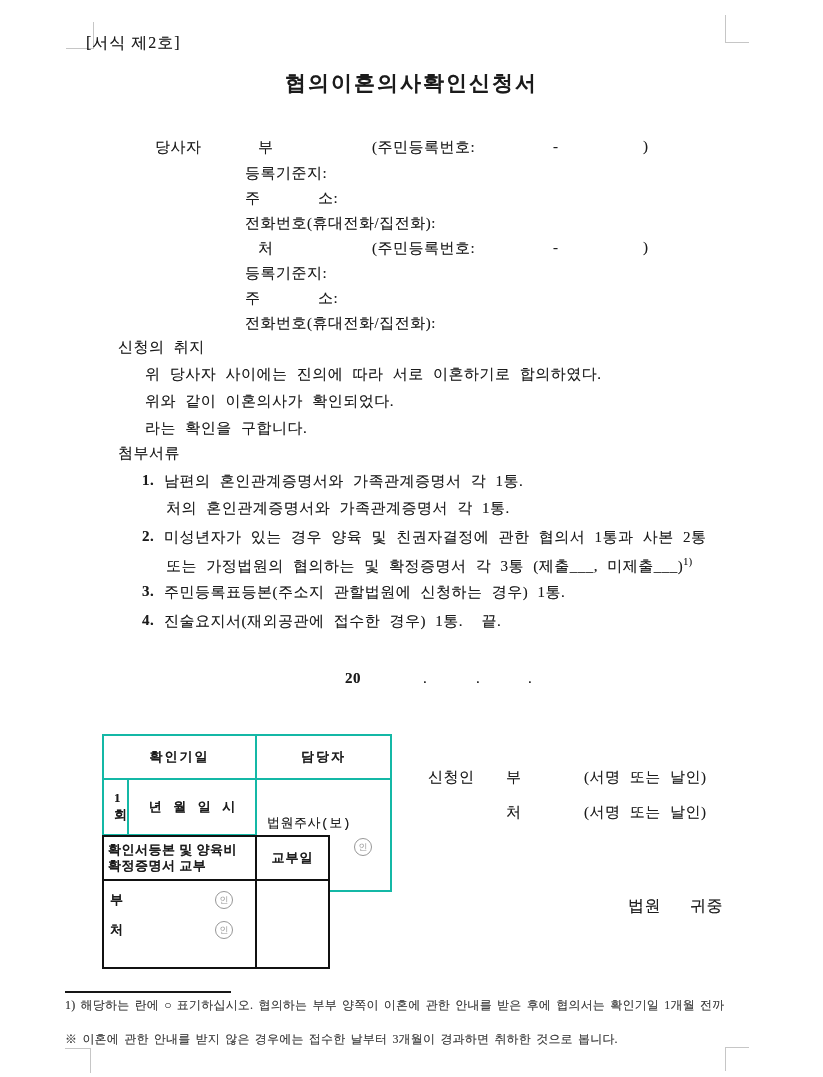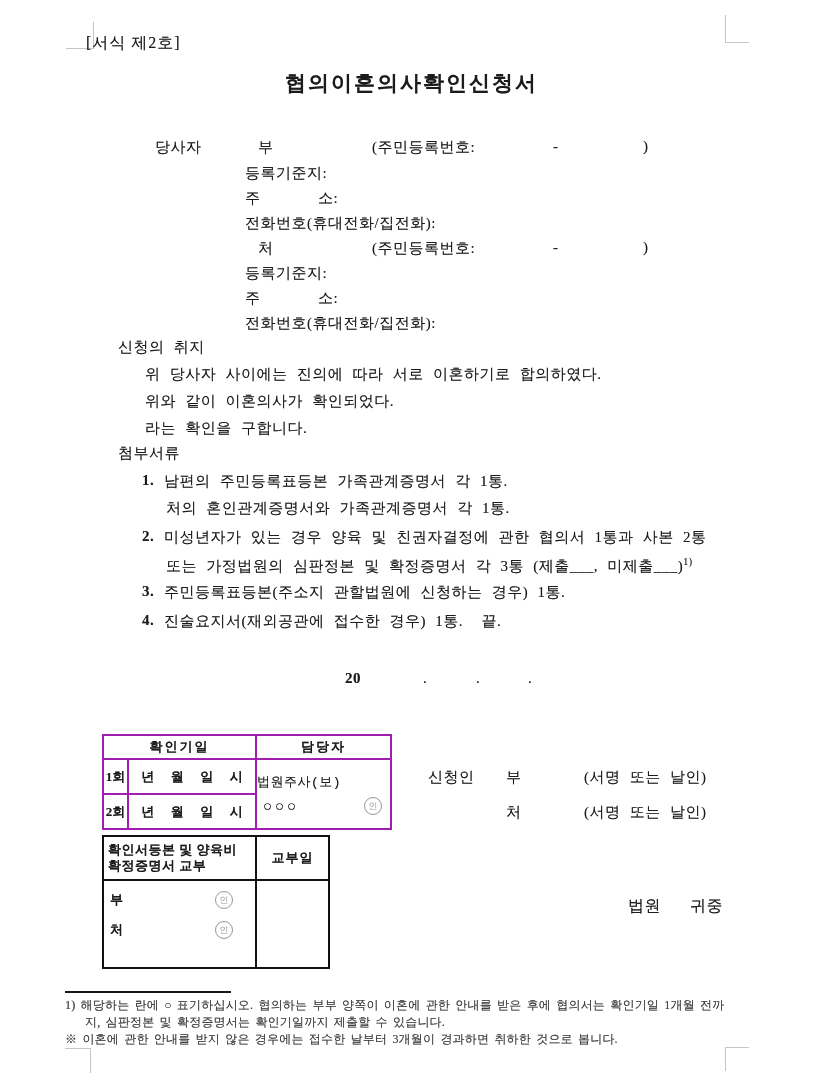--- a/index.html
+++ b/index.html
@@ -14,21 +14,21 @@
   .form-label { left:86px; top:24px; font-size:16px; letter-spacing:1px; }
   .doc-title { left:0; top:60px; width:100%; text-align:center; font-size:21px; font-weight:bold; letter-spacing:2px; }
   .crop { position:absolute; }
   .crop.tl { left:66px; top:22px; width:27px; height:26px; border-right:1px solid #c6c6c6; border-bottom:1px solid #c6c6c6; }
   .crop.tr { left:725px; top:15px; width:23px; height:27px; border-left:1px solid #c6c6c6; border-bottom:1px solid #c6c6c6; }
   .crop.bl { left:65px; top:1048px; width:25px; height:24px; border-right:1px solid #c6c6c6; border-top:1px solid #c6c6c6; }
   .crop.br { left:725px; top:1047px; width:23px; height:23px; border-left:1px solid #c6c6c6; border-top:1px solid #c6c6c6; }
 
   table { border-collapse:collapse; table-layout:fixed; position:absolute; background:#fff; }
   .t1 { left:102px; top:734px; width:288px; }
-  .t1 th, .t1 td { border:2px solid #a21caf; padding:0; font-size:13px; }
+  .t1 th, .t1 td { border:2px solid #14b8a6; padding:10px; font-size:13px; }
   .t1 th { height:22px; font-weight:bold; text-align:center; letter-spacing:2px; }
   .t1 td { height:33px; }
   .t1 .round { text-align:center; font-weight:bold; letter-spacing:0; }
   .ymdh { display:flex; justify-content:space-around; align-items:center; font-weight:bold; padding:0 4px; }
   .officer-cell { vertical-align:middle; padding:2px 6px; font-weight:normal; }
   .officer-title { font-size:13px; letter-spacing:0.5px;font-family:Liberation Mono, monospace; }
   .officer-name-row { display:flex; justify-content:space-between; align-items:center; margin-top:6px; padding:0 8px 0 6px; }
   .officer-name { font-size:15px; letter-spacing:3px; }
   .seal { display:inline-block; width:16px; height:16px; border:1px solid #979797; border-radius:50%;
           color:#979797; font-size:9px; line-height:16px; text-align:center; font-weight:normal;
@@ -105,31 +105,31 @@
   </div>
   <div class="line" style="top:419px">
     <span style="left:145px">라는 확인을 구합니다.</span>
   </div>
 
   <div class="line" style="top:444px">
     <span style="left:118px">첨부서류</span>
   </div>
   <div class="line" style="top:472px">
     <span class="bold" style="left:142px">1.</span>
-    <span style="left:164px">남편의 주민등록표등본 가족관계증명서 각 1통.</span>
+    <span style="left:164px">남편의 혼인관계증명서와 가족관계증명서 각 1통.</span>
   </div>
   <div class="line" style="top:499px">
     <span style="left:166px">처의 혼인관계증명서와 가족관계증명서 각 1통.</span>
   </div>
   <div class="line" style="top:528px">
     <span class="bold" style="left:142px">2.</span>
     <span style="left:164px">미성년자가 있는 경우 양육 및 친권자결정에 관한 협의서 1통과 사본 2통</span>
   </div>
   <div class="line" style="top:556px">
-    <span style="left:166px"><span>또는 가정법원의 심판정본 및 확정증명서 각 3통 (제출___, 미제출___)</span><sup class="fn">1)</sup></span>
+    <span style="left:166px"><span>또는 가정법원의 협의하는 및 확정증명서 각 3통 (제출___, 미제출___)</span><sup class="fn">1)</sup></span>
   </div>
   <div class="line" style="top:583px">
     <span class="bold" style="left:142px">3.</span>
     <span style="left:164px">주민등록표등본(주소지 관할법원에 신청하는 경우) 1통.</span>
   </div>
   <div class="line" style="top:612px">
     <span class="bold" style="left:142px">4.</span>
     <span style="left:164px">진술요지서(재외공관에 접수한 경우) 1통.  끝.</span>
   </div>
 
@@ -222,16 +222,15 @@
     <span style="left:584px">(서명 또는 날인)</span>
   </div>
 
   <div class="line" style="top:896px; font-size:16px">
     <span style="left:628px">법원</span>
     <span style="left:690px">귀중</span>
   </div>
 
   <div class="footnote-sep"></div>
   <div class="fnote" style="left:65px; top:997px">1) 해당하는 란에 ○ 표기하십시오. 협의하는 부부 양쪽이 이혼에 관한 안내를 받은 후에 협의서는 확인기일 1개월 전까</div>
-  <div class="fnote" style="left:85px; top:1014px">지, 심판정본 및 확정증명서는 확인기일까지 제출할 수 있습니다.</div>
   <div class="fnote" style="left:65px; top:1031px">※ 이혼에 관한 안내를 받지 않은 경우에는 접수한 날부터 3개월이 경과하면 취하한 것으로 봅니다.</div>
 
 </div>
 
 </body></html>

